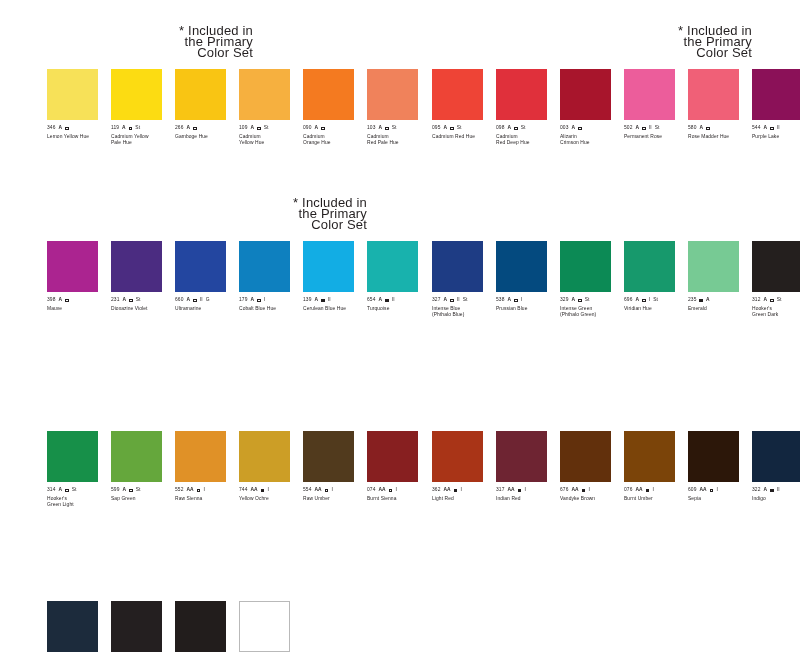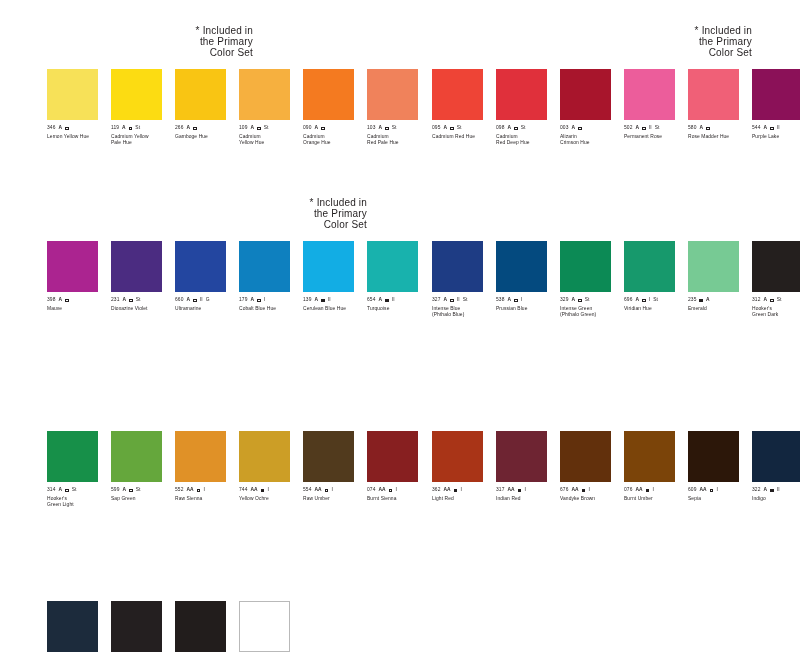--- a/index.html
+++ b/index.html
@@ -31,21 +31,21 @@
   .block-r1 { top: 25px; }
   .block-r2 { top: 197px; }
   .block-r3 { top: 387px; }
   .block-r4 { top: 557px; }
 
   
   .primary-note {
     position: absolute;
     width: 120px;
     text-align: right;
-    font-size: 10px;
+    font-size: 13px;
     line-height: 11.2px;
     letter-spacing: 0.18px;
     color: #231f20;
     white-space: pre-line;
   }
   .primary-note.pos-c2 { left: 86px;  top: 0px; }
   .primary-note.pos-c4 { left: 200px; top: 0px; }
 
   
   .swatch-row {

